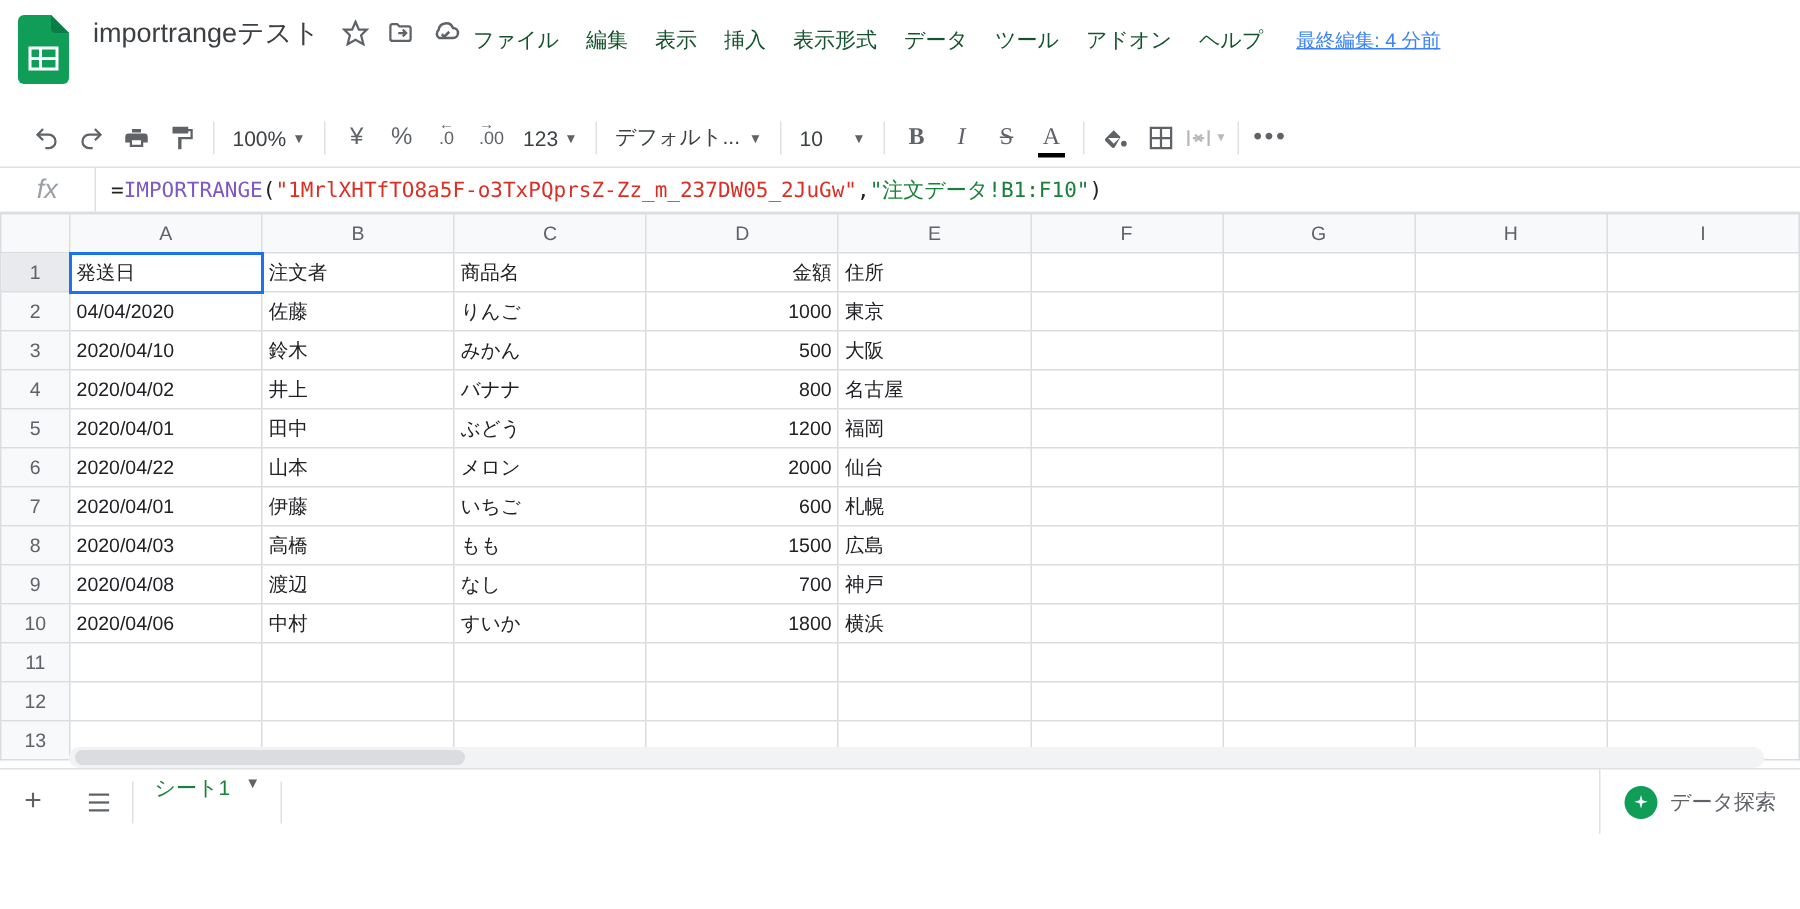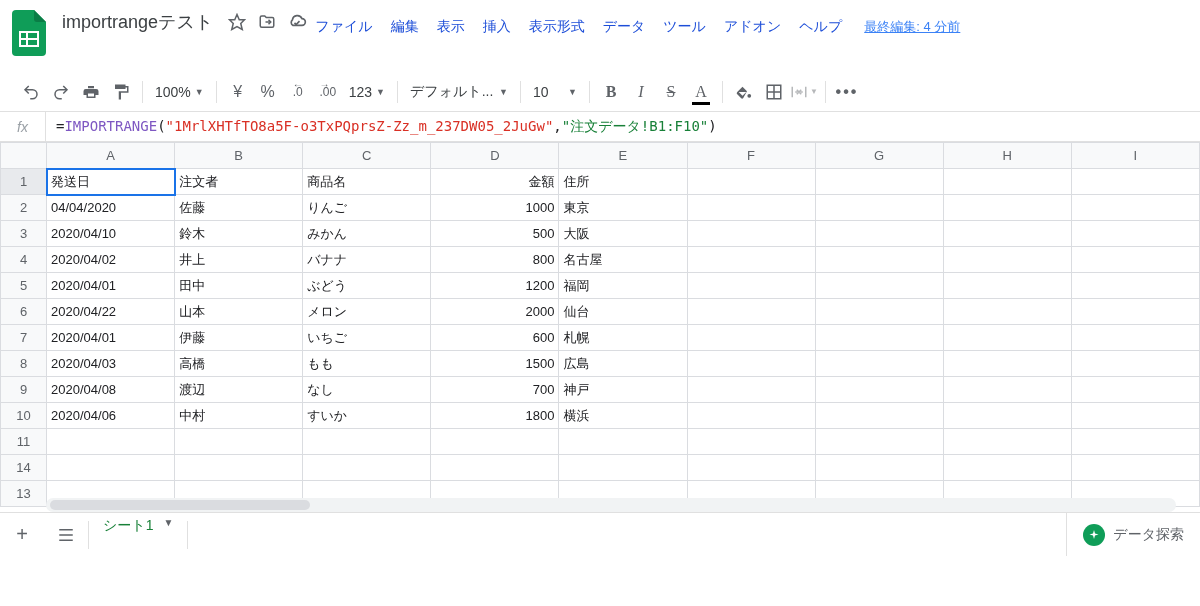--- a/index.html
+++ b/index.html
@@ -18,21 +18,21 @@
 
   
   .header { display: flex; align-items: flex-start; padding: 8px 10px 0 10px; position: relative; height: 72px; }
   .logo-box { width: 38px; height: 52px; display: flex; align-items: flex-start; justify-content: center; margin-right: 10px; padding-top: 2px; }
   .logo { width: 34px; height: 46px; }
   .title-area { flex: 1; display: flex; flex-direction: row; }
   .title-row { display: flex; align-items: center; height: 28px; gap: 10px; }
   .doc-title { font-size: 18px; color: #3c4043; padding: 2px 4px; border-radius: 3px; }
   .title-icon { width: 20px; height: 20px; display: flex; align-items: center; justify-content: center; color: #5f6368; cursor: pointer; }
   .menu-row { display: flex; align-items: center; height: 30px; gap: 2px; margin-top: 4px; }
-  .menu-item { font-size: 14px; color: #1d4ed8; padding: 4px 8px; border-radius: 3px; cursor: pointer; }
+  .menu-item { font-size: 14px; color: #14532d; padding: 4px 8px; border-radius: 3px; cursor: pointer; }
   .last-edit { font-size: 13px; color: #3b82f6; text-decoration: underline; margin-left: 12px; cursor: pointer; text-align: right; }
   .header-right { position: absolute; right: 14px; top: 10px; display: flex; align-items: center; gap: 16px; }
   .comment-icon { color: #5f6368; }
   .share-btn { background: var(--green); color: #fff; border: none; border-radius: 4px; padding: 8px 16px; font-size: 14px; font-weight: 500; display: flex; align-items: center; gap: 8px; cursor: pointer; }
   .share-btn svg { width: 14px; height: 14px; }
 
   
   .toolbar { display: flex; align-items: center; height: 40px; border-bottom: 1px solid var(--border); padding: 0 4px 0 16px; gap: 0; }
   .tb-btn { width: 30px; height: 30px; display: flex; align-items: center; justify-content: center; color: #5f6368; cursor: pointer; border-radius: 3px; }
   .tb-sep { width: 1px; height: 22px; background: var(--border); margin: 0 6px; }
@@ -43,21 +43,21 @@
   .tb-dd.font-size { width: 56px; justify-content: space-between; }
   .bold { font-weight: bold; font-family: serif; }
   .italic { font-style: italic; font-family: serif; }
   .strike { text-decoration: line-through; font-family: serif; }
   .tcolor { position: relative; font-family: serif; font-weight: 500; }
   .tcolor::after { content: ''; position: absolute; bottom: 2px; left: 6px; right: 6px; height: 3px; background: #000; }
   .more-dots { letter-spacing: 2px; font-weight: bold; }
 
   
   .formula-bar { display: flex; align-items: center; height: 30px; border-bottom: 1px solid var(--border); }
-  .fx-label { width: 46px; text-align: center; font-style: italic; color: #9aa0a6; font-size: 14px; border-right: 1px solid var(--border); height: 100%; display: flex; align-items: center; justify-content: center; }
+  .fx-label { width: 64px; text-align: center; font-style: italic; color: #9aa0a6; font-size: 18px; border-right: 1px solid var(--border); height: 100%; display: flex; align-items: center; justify-content: center; }
   .formula-content { flex: 1; padding: 0 10px; font-family: "Consolas", monospace; font-size: 14px; color: #202124; white-space: nowrap; overflow: hidden; }
   .tok-id { color: var(--purple-token); }
   .tok-str-a { color: var(--red-token); }
   .tok-str-b { color: var(--green-token); }
 
   
   .grid-area { position: relative; height: 370px; }
   table.grid { border-collapse: collapse; table-layout: fixed; width: 1200px; }
   table.grid th, table.grid td { border: 1px solid var(--border-dark); font-size: 13px; height: 26px; overflow: hidden; white-space: nowrap; }
   table.grid th { background: #f8f9fa; color: #5f6368; font-weight: normal; text-align: center; }
@@ -378,21 +378,21 @@
           <td class="cell"></td>
           <td class="cell"></td>
           <td class="cell num"></td>
           <td class="cell"></td>
           <td class="cell"></td>
           <td class="cell"></td>
           <td class="cell"></td>
           <td class="cell"></td>
         </tr>
         <tr>
-          <td class="rowhdr">14</td>
+          <td class="rowhdr">12</td>
           <td class="cell"></td>
           <td class="cell"></td>
           <td class="cell"></td>
           <td class="cell num"></td>
           <td class="cell"></td>
           <td class="cell"></td>
           <td class="cell"></td>
           <td class="cell"></td>
           <td class="cell"></td>
         </tr>

